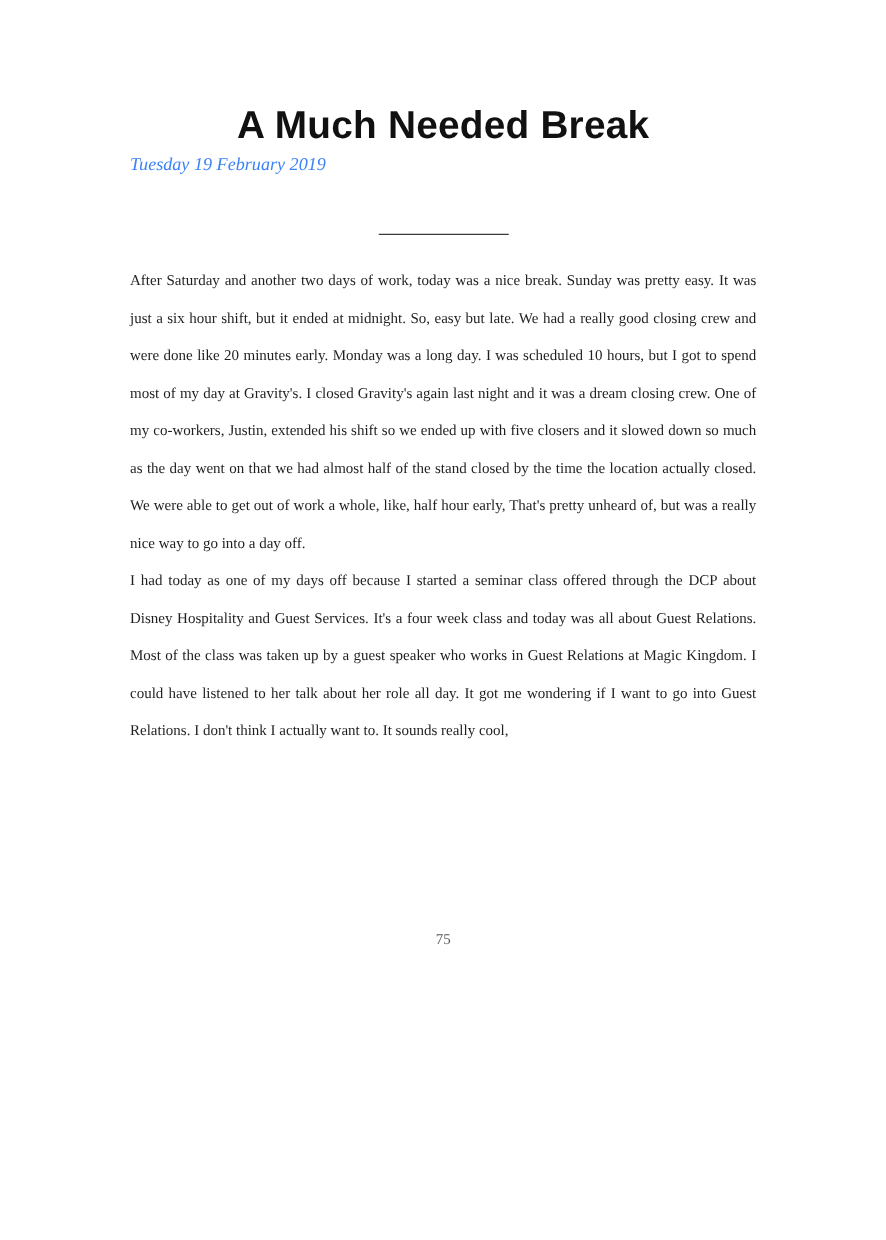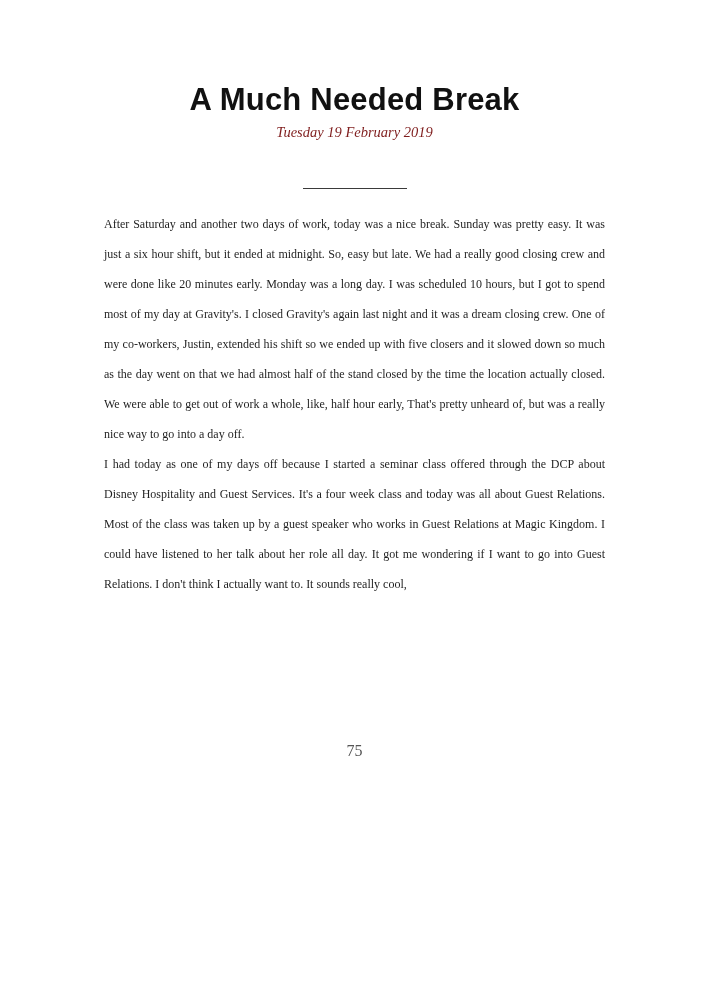--- a/index.html
+++ b/index.html
@@ -30,22 +30,22 @@
     letter-spacing: 0.2px;
     text-align: center;
     color: #111111;
     margin-bottom: 6px;
   }
 
   .doc-date {
     font-family: "Liberation Serif", serif;
     font-style: italic;
     font-size: 14.5px;
-    text-align: center;
-    color: #7f1d1d;
+    text-align: left;
+    color: #3b82f6;
     margin-bottom: 34px;
   }
 
   .divider-wrap {
     text-align: center;
     margin-bottom: 16px;
   }
 
   .divider {
     display: inline-block;
@@ -66,21 +66,21 @@
   .page-footer {
     position: absolute;
     bottom: 32px;
     left: 0;
     right: 0;
     text-align: center;
   }
 
   .page-number {
     font-family: "Liberation Serif", serif;
-    font-size: 16px;
+    font-size: 12px;
     color: #555555;
   }
 </style>
 </head>
 <body>
 
 <div class="page">
   <div class="page-inner">
 
     <header>

